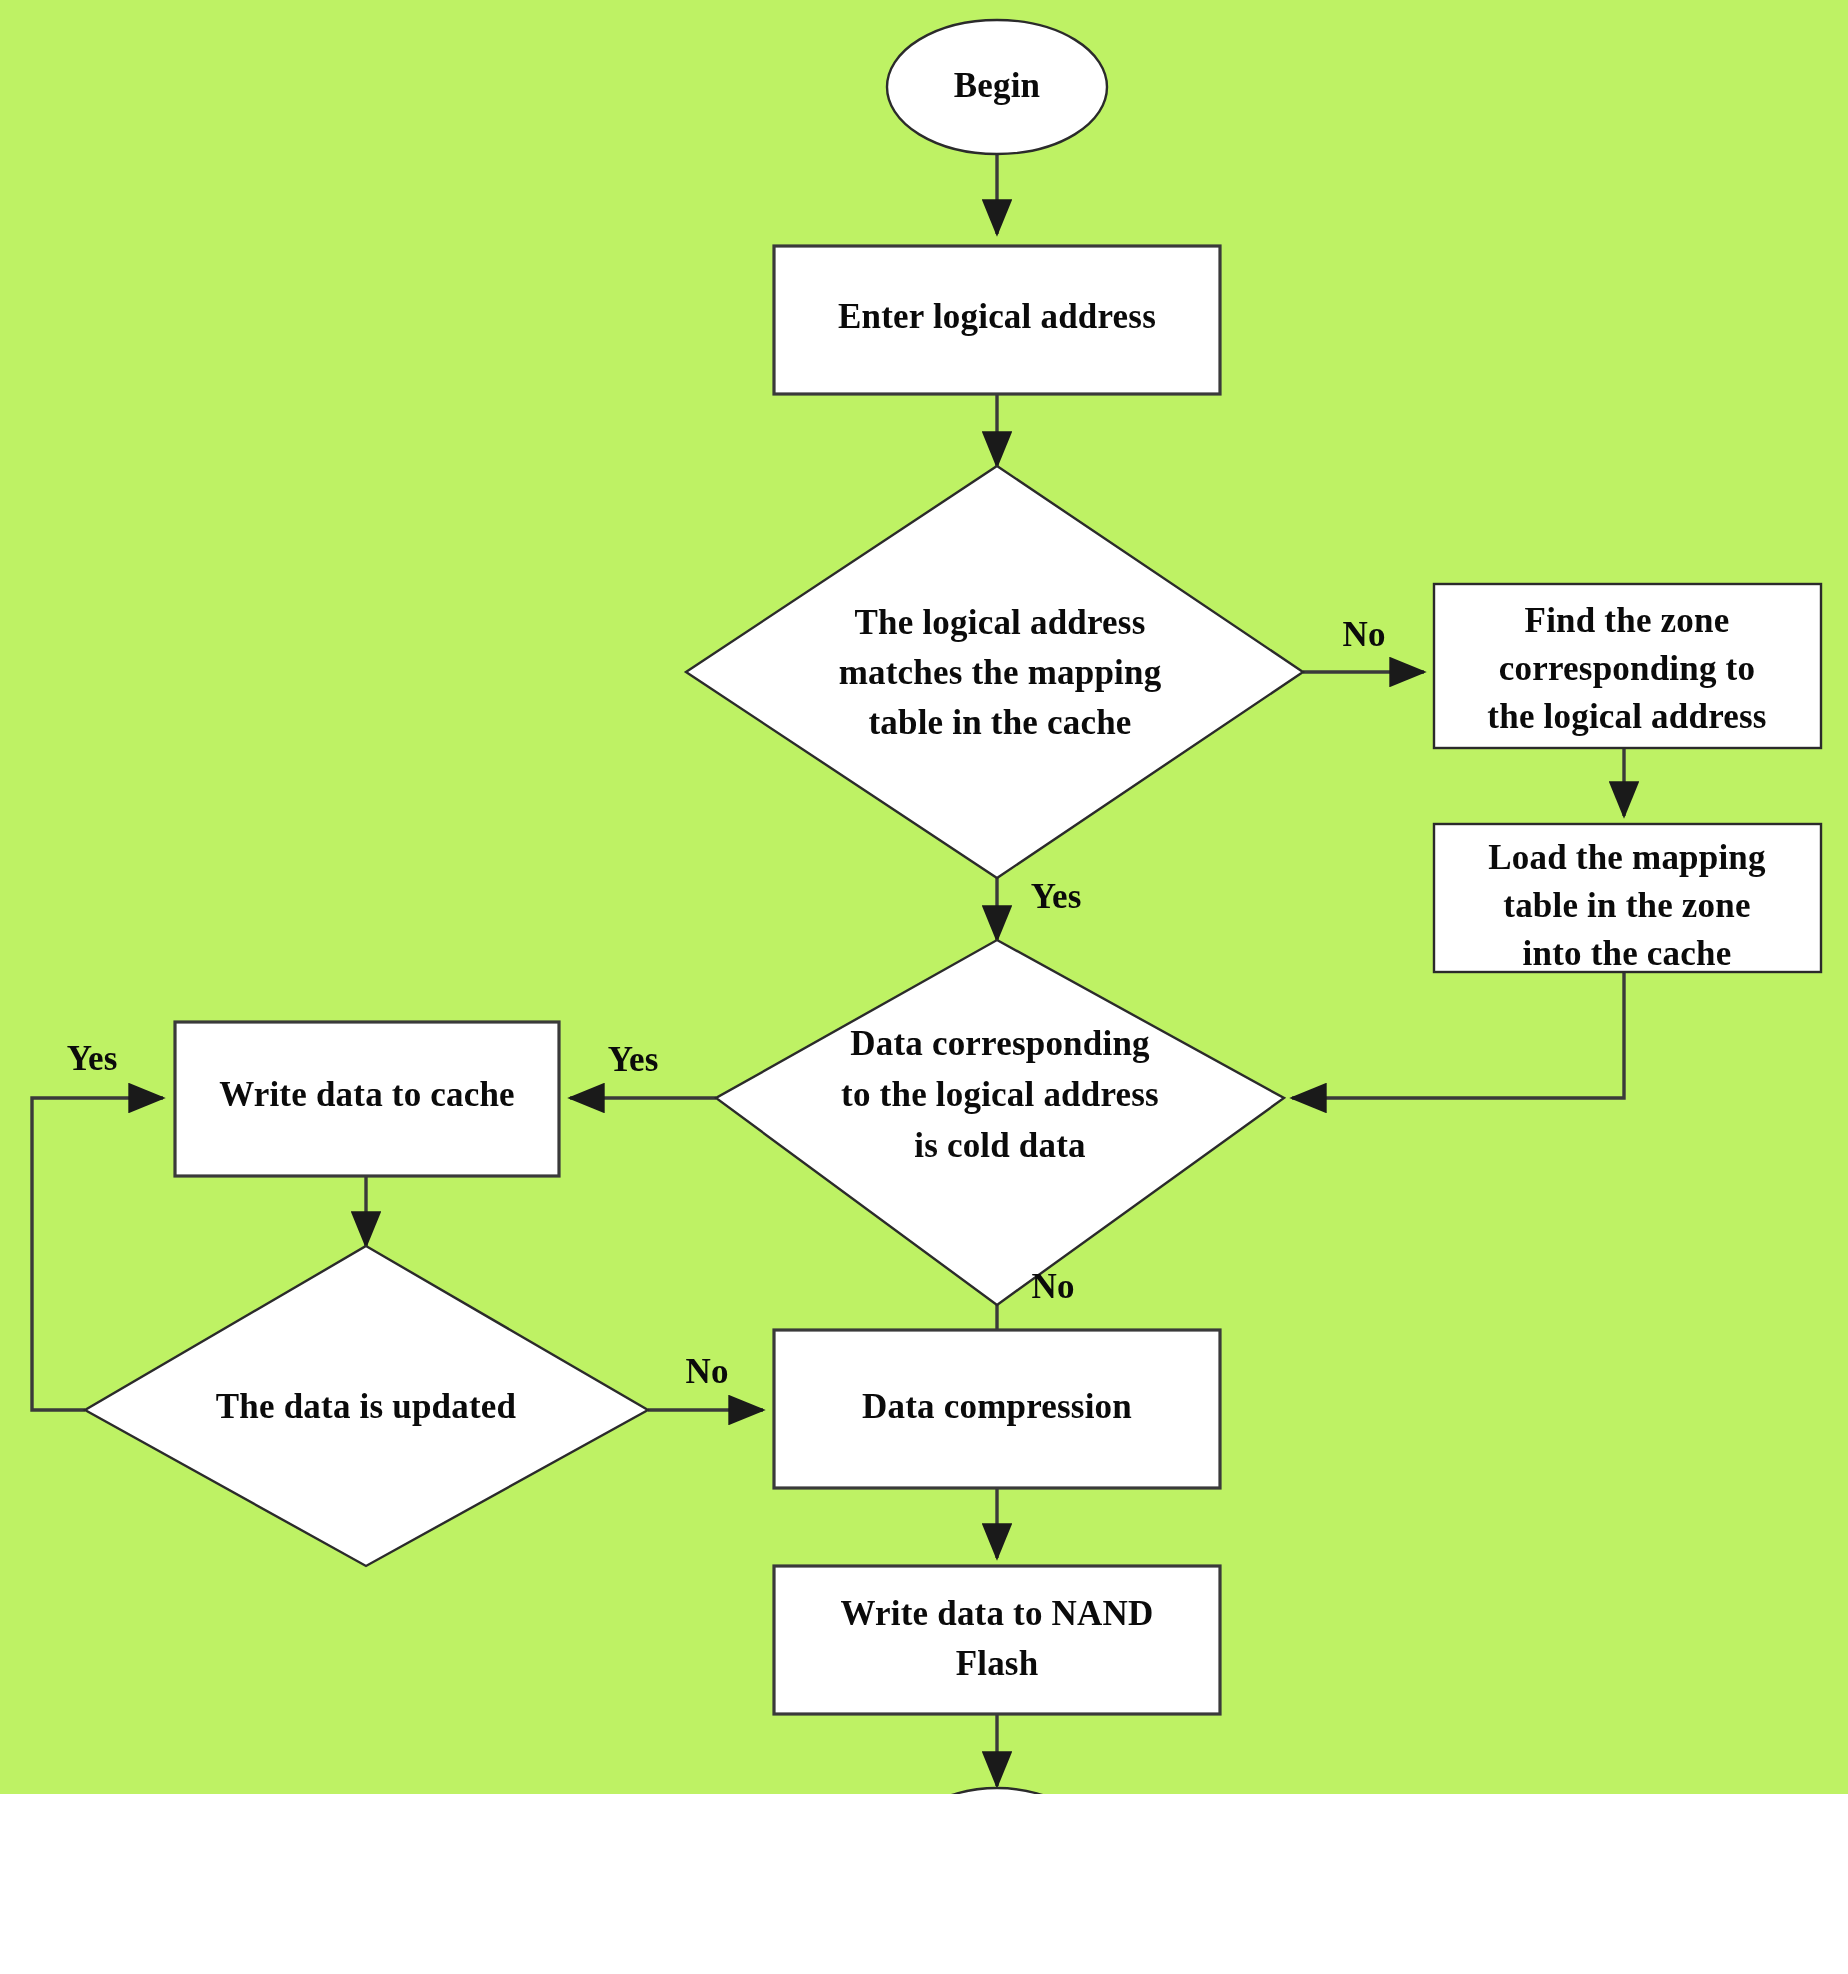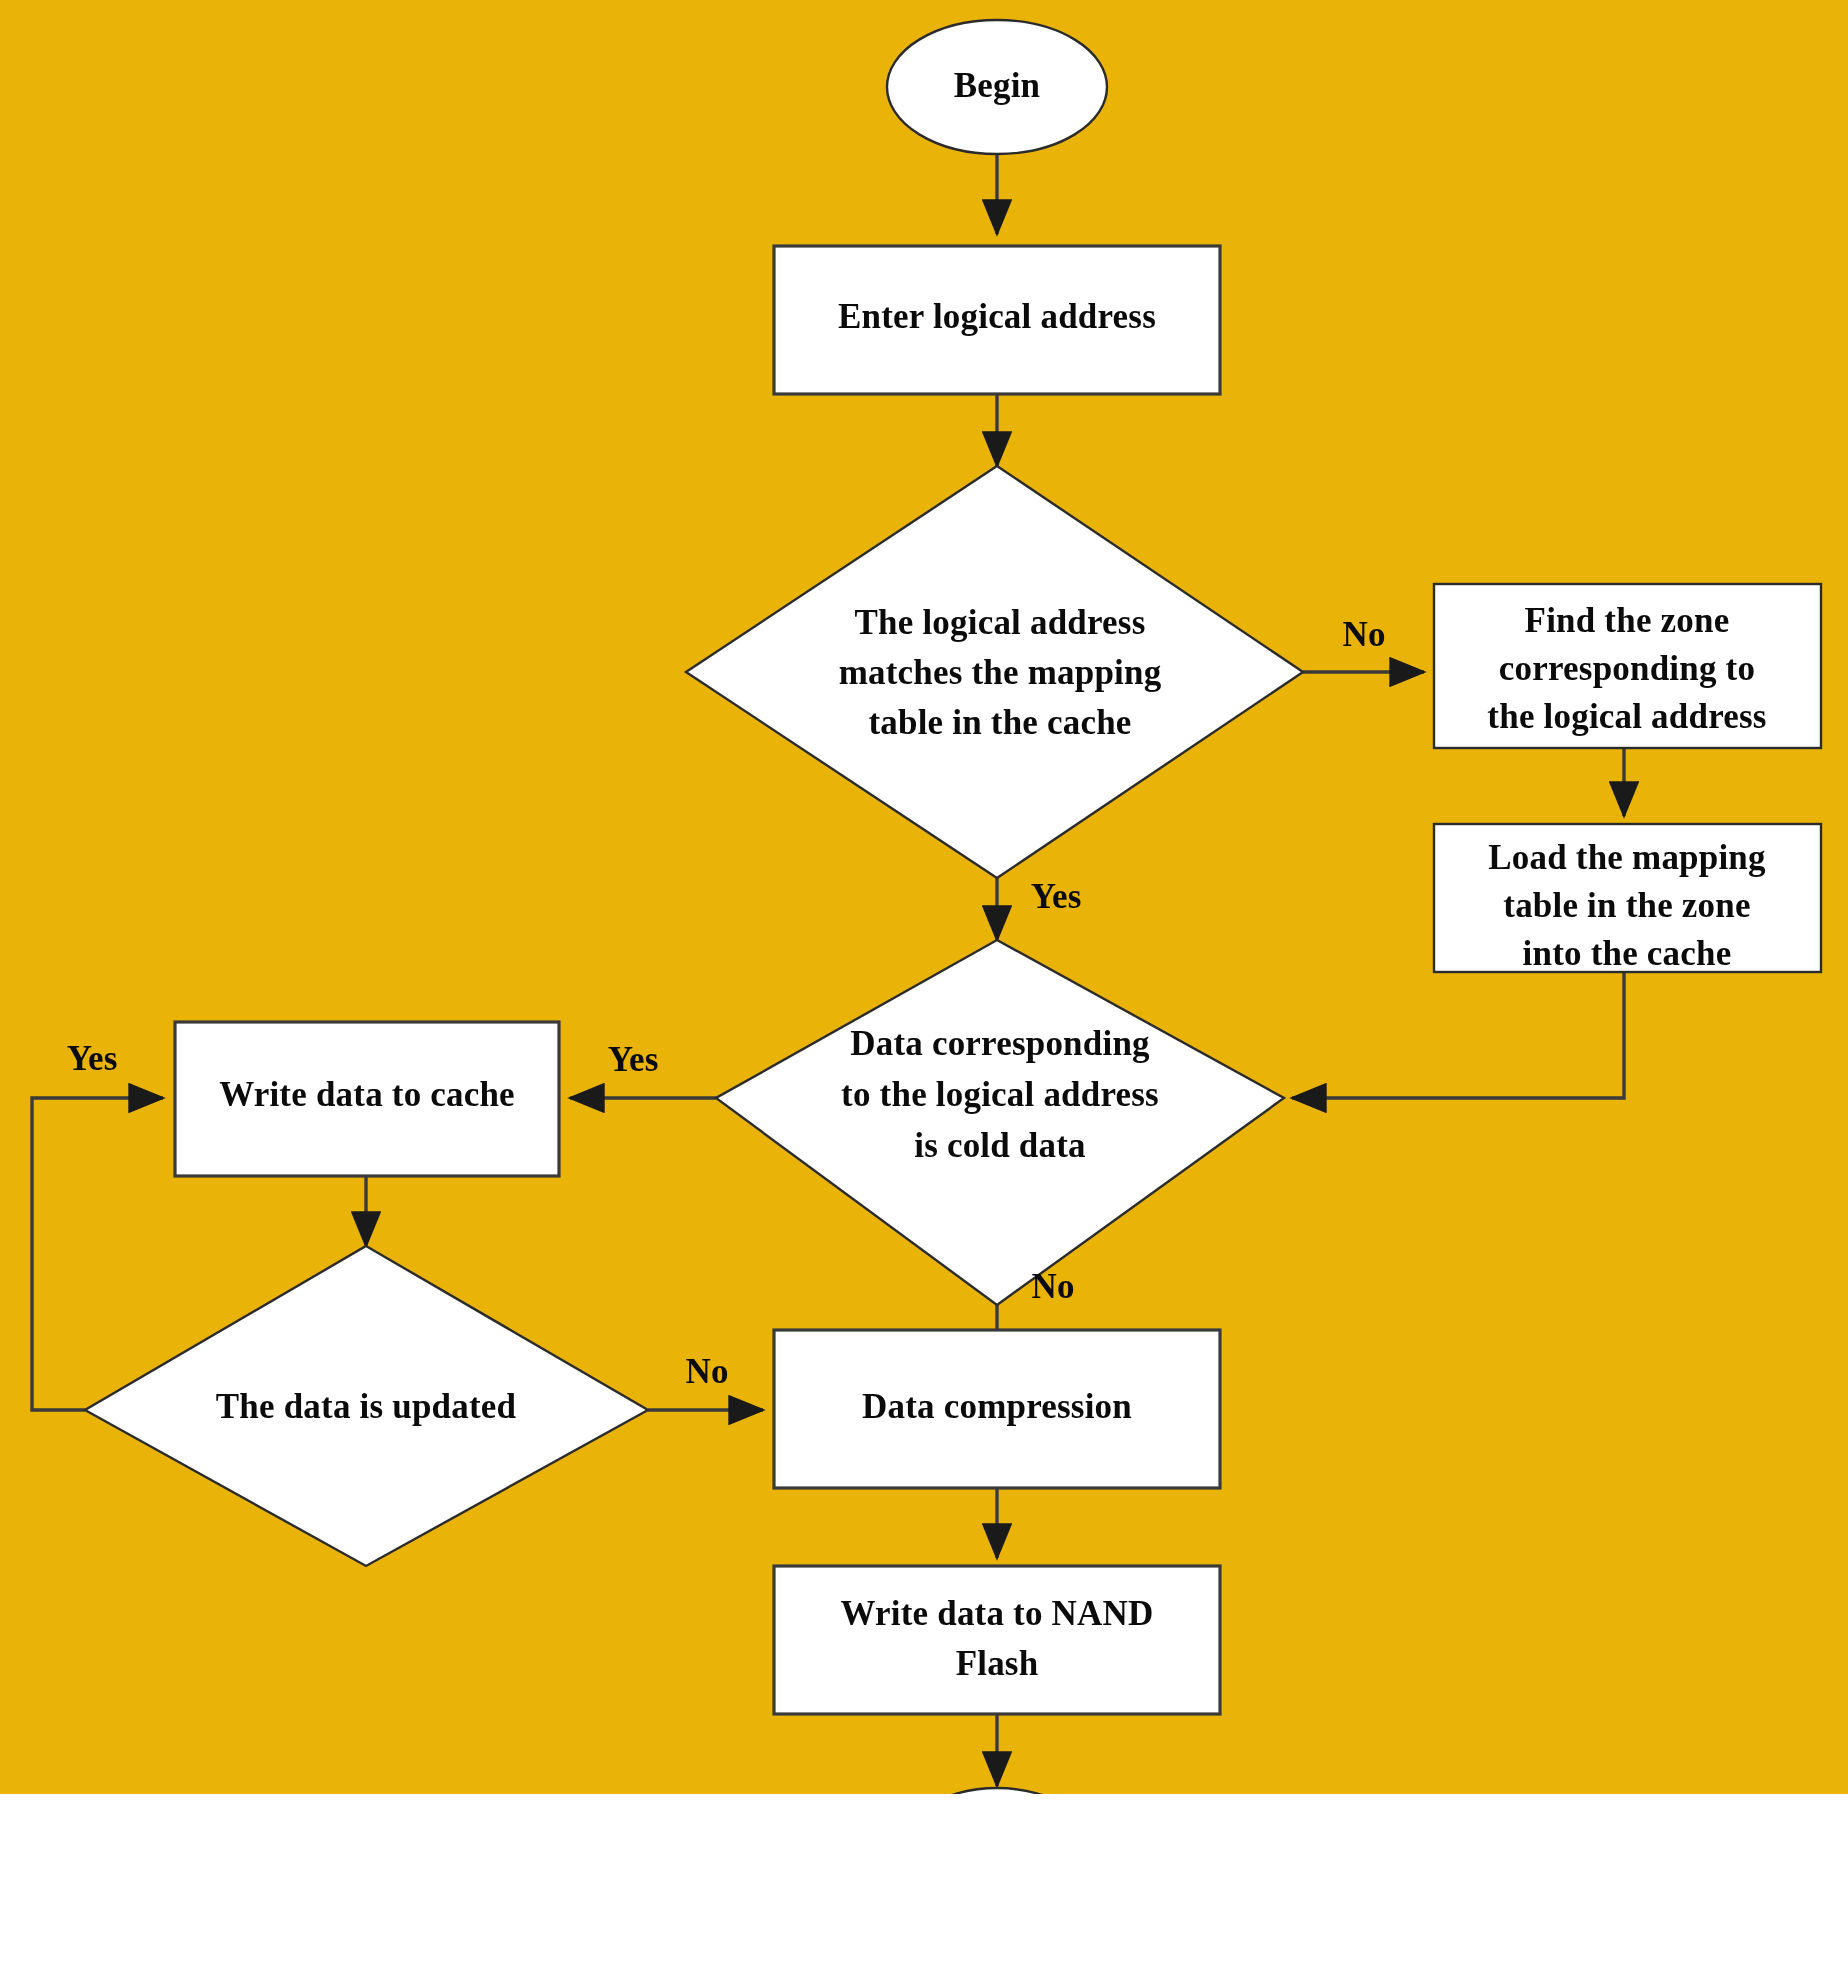--- a/index.html
+++ b/index.html
@@ -4,21 +4,21 @@
 <style>
   html, body {
     margin: 0;
     padding: 0;
     background: #ffffff;
   }
   #flowchart-root {
     position: relative;
     width: 1848px;
     height: 1794px;
-    background: #eab308;
+    background: #bef264;
     font-family: "Liberation Serif", "DejaVu Serif", serif;
     text-align: center;
   }
   svg#flow-svg {
     position: absolute;
     top: 0;
     left: 0;
     width: 1848px;
     height: 1974px;
     display: block;

